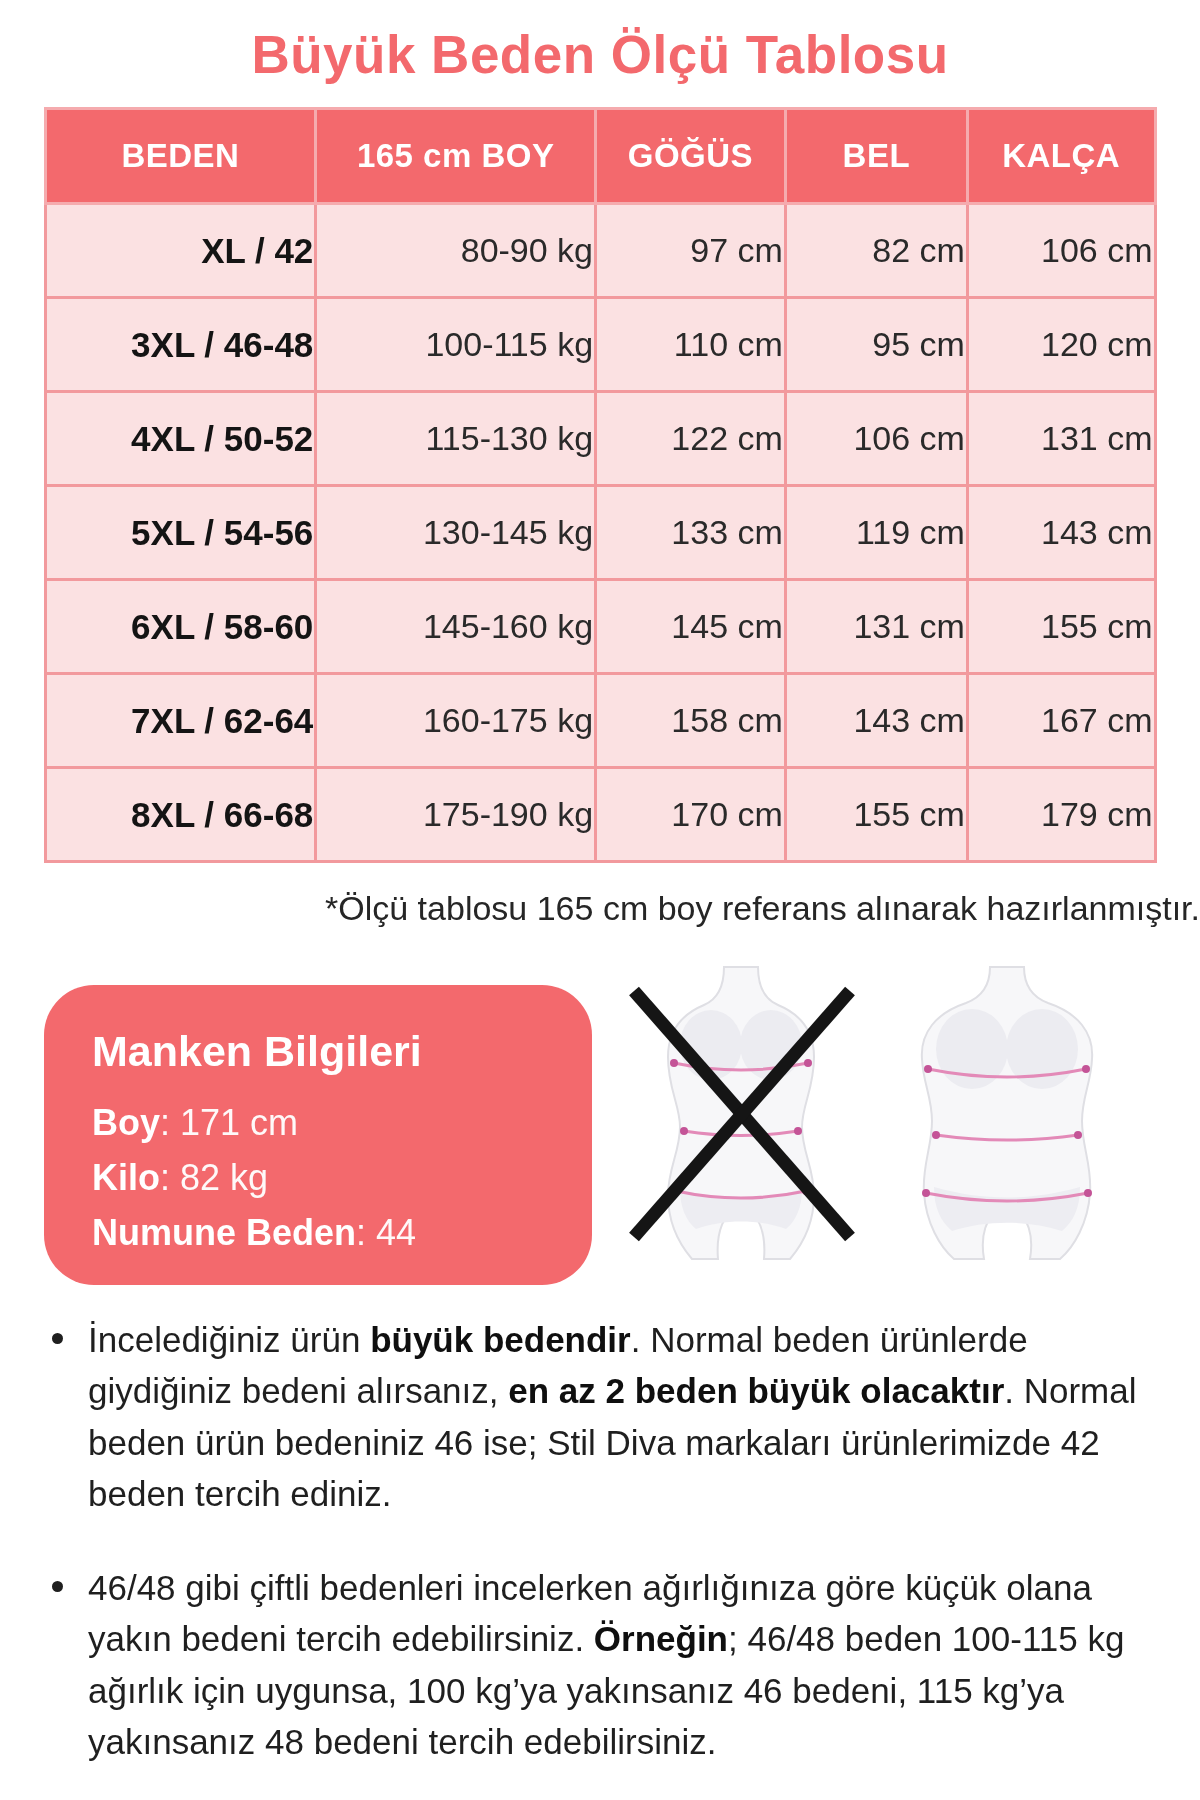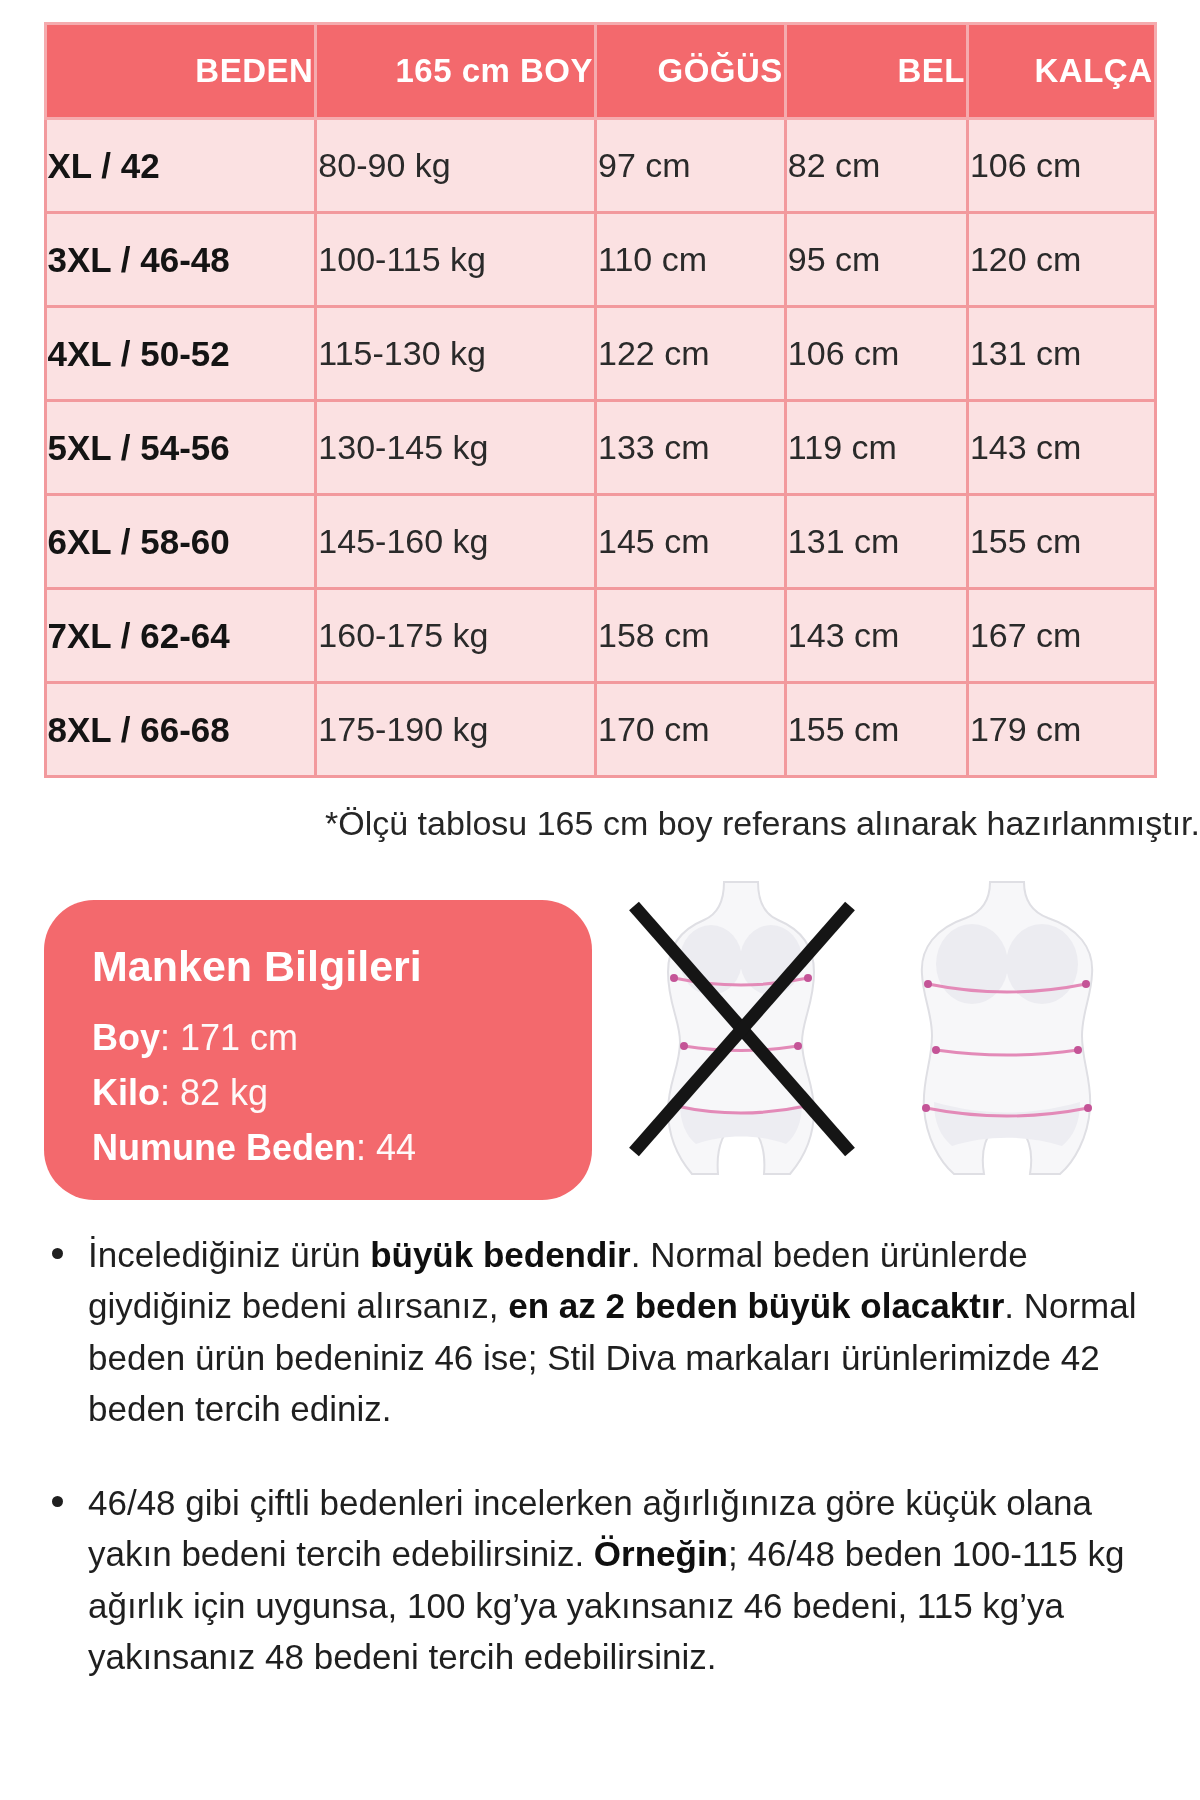--- a/index.html
+++ b/index.html
@@ -19,27 +19,27 @@
 
   table.size-table {
     border-collapse:collapse;
     table-layout:fixed;
     width:1113px;
     margin:22px auto 0 auto;
   }
   table.size-table th {
     background:#f3696d; color:#ffffff;
     font-size:33px; font-weight:700; letter-spacing:.5px;
-    height:90px; text-align:right;
+    height:90px; text-align:center;
     border:3px solid #f5abae;
   }
   table.size-table td {
     background:#fbe1e2;
     font-size:34px; color:#2a2a2a;
-    height:89px; text-align:left;
+    height:89px; text-align:right;
     border:3px solid #f2999d;
   }
   table.size-table td.size-col { font-weight:700; font-size:35px; color:#141414; }
 
   .footnote {
     margin:26px 0 0 0;
     text-align:right;
     font-size:34px; color:#262626;
   }
 
@@ -75,20 +75,21 @@
     content:""; position:absolute; left:12px; top:19px;
     width:11px; height:11px; border-radius:50%; background:#1f1f1f;
   }
   .b { font-weight:700; color:#0f0f0f; }
 </style>
 </head>
 <body>
 
 <div class="page">
 
+  <h1 class="title">Büyük Beden Ölçü Tablosu</h1>
 
   <table class="size-table">
     <colgroup>
       <col style="width:24.4%">
         <col style="width:25.2%">
         <col style="width:17.1%">
         <col style="width:16.4%">
         <col style="width:16.9%">
     </colgroup>
     <thead>

